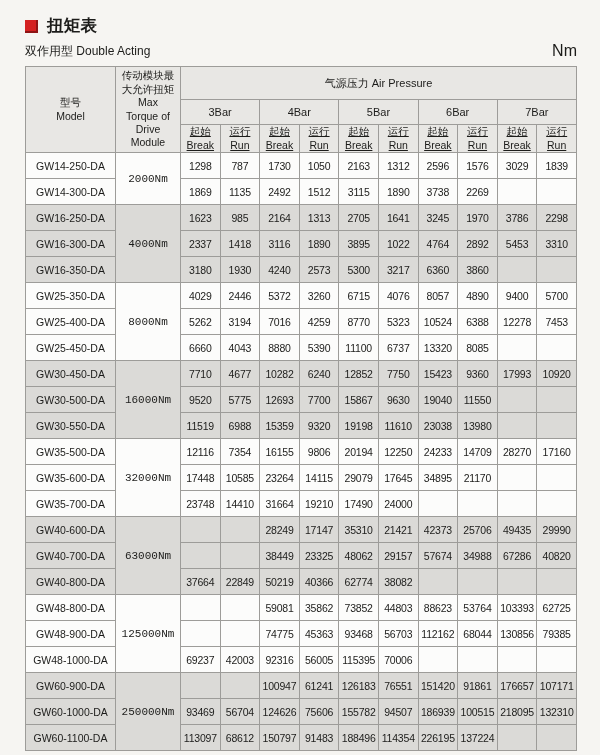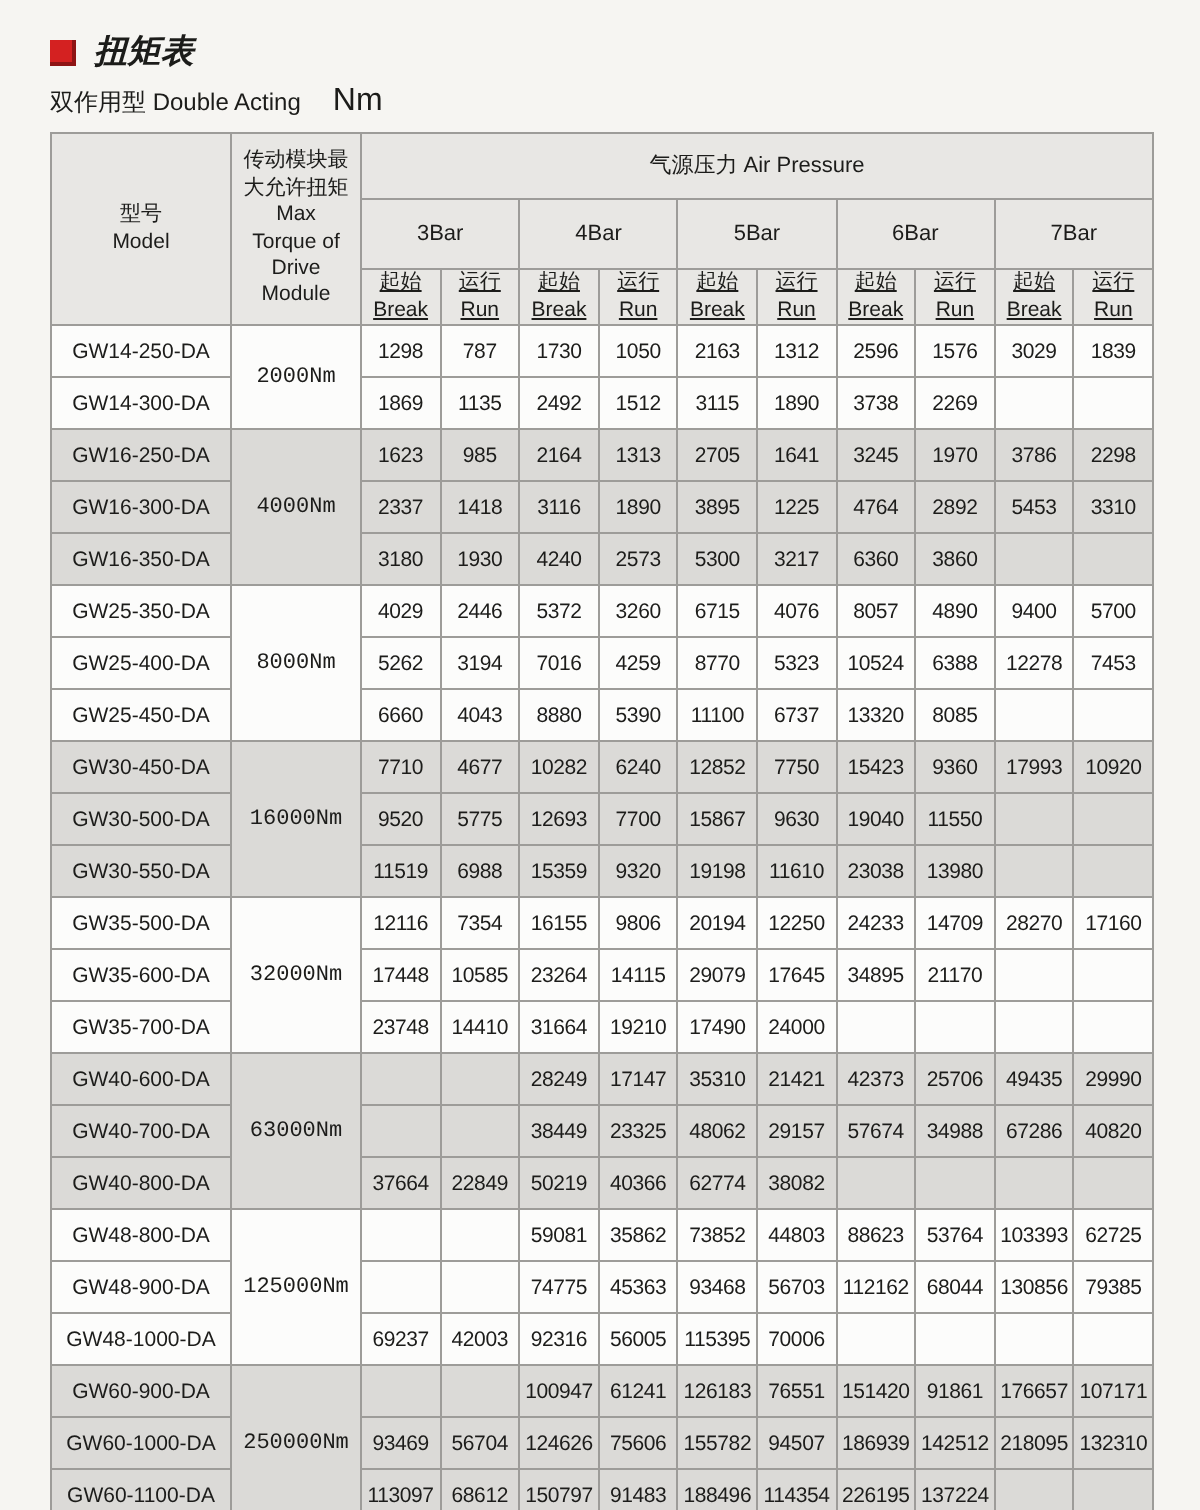--- a/index.html
+++ b/index.html
@@ -24,24 +24,24 @@
     border-right: 2px solid #8e1415;
     border-bottom: 2px solid #8e1415;
     flex: 0 0 auto;
   }
   .title {
     font-size: 16.5px;
     font-weight: bold;
     letter-spacing: 0.2px;
     display: flex;
     gap: 18px;
-    font-style: italic;
   }
   .subtitle-row {
     display: flex;
+    justify-content: space-between;
     align-items: flex-end;
     margin-top: 5px;
     margin-bottom: 6px;
     font-size: 12px;
     gap: 16px;
   }
   .unit { font-size: 16px; }
 
   table.torque {
     width: 552px;
@@ -57,21 +57,21 @@
   table.torque { border: 1px solid #8f8e8b; }
 
   thead th {
     background: #e8e7e4;
     font-weight: normal;
     font-size: 10.5px;
     line-height: 1.28;
     white-space: pre-line;
   }
   tr.h1 { height: 33px; }
-  tr.h2 { height: 35px; }
+  tr.h2 { height: 25px; }
   tr.h3 { height: 28px; text-decoration: underline; }
   th.air   { font-size: 11px; margin-left: 36px; }
   th.press { font-size: 11px; }
 
   tbody td {
     height: 26px;
     background: #fcfcfb;
     font-size: 10.5px;
     letter-spacing: -0.2px;
   }
@@ -193,21 +193,21 @@
           <td>3786</td>
           <td>2298</td>
         </tr>
         <tr class="shaded">
           <td class="model-cell">GW16-300-DA</td>
           <td>2337</td>
           <td>1418</td>
           <td>3116</td>
           <td>1890</td>
           <td>3895</td>
-          <td>1225</td>
+          <td>1022</td>
           <td>4764</td>
           <td>2892</td>
           <td>5453</td>
           <td>3310</td>
         </tr>
         <tr class="shaded">
           <td class="model-cell">GW16-350-DA</td>
           <td>3180</td>
           <td>1930</td>
           <td>4240</td>
@@ -435,21 +435,21 @@
         </tr>
         <tr class="shaded">
           <td class="model-cell">GW60-1000-DA</td>
           <td>93469</td>
           <td>56704</td>
           <td>124626</td>
           <td>75606</td>
           <td>155782</td>
           <td>94507</td>
           <td>186939</td>
-          <td>142512</td>
+          <td>100515</td>
           <td>218095</td>
           <td>132310</td>
         </tr>
         <tr class="shaded">
           <td class="model-cell">GW60-1100-DA</td>
           <td>113097</td>
           <td>68612</td>
           <td>150797</td>
           <td>91483</td>
           <td>188496</td>

